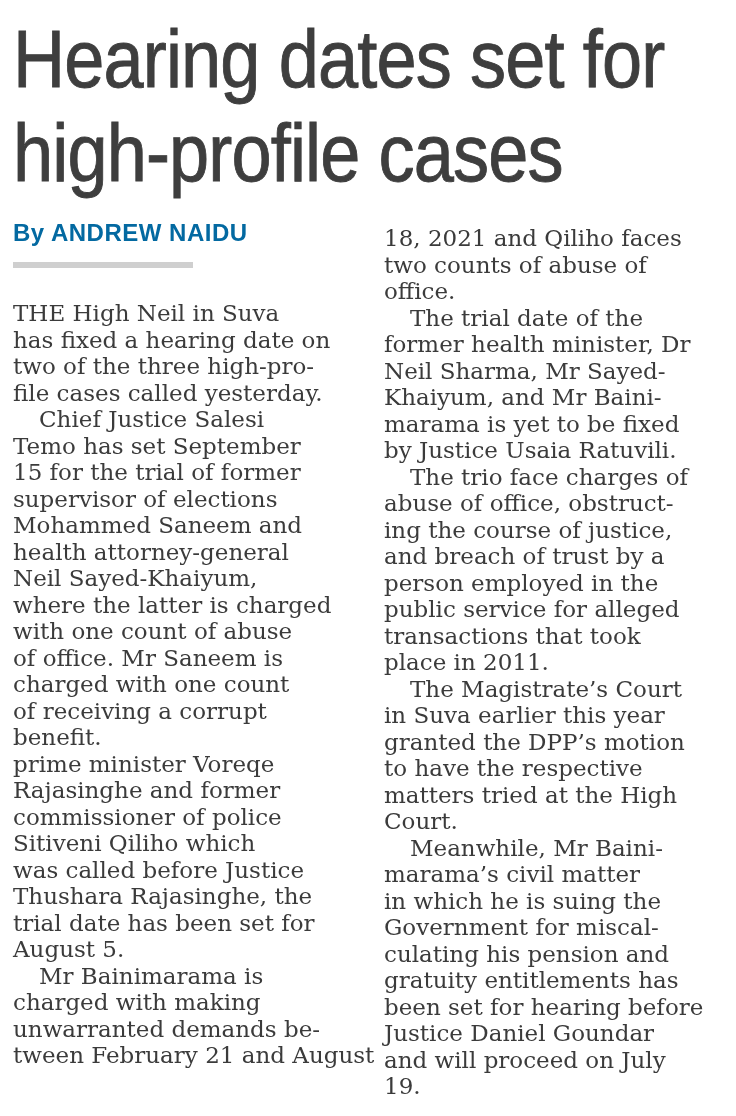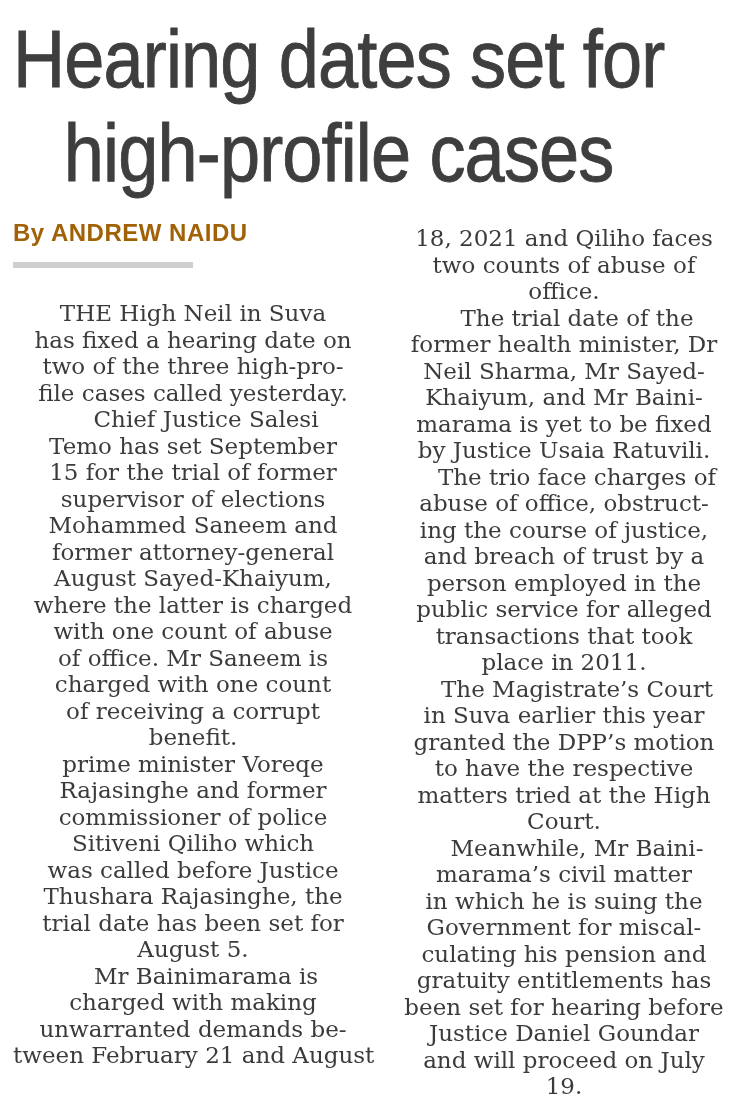--- a/index.html
+++ b/index.html
@@ -7,21 +7,20 @@
     padding: 0;
     background: #ffffff;
   }
   .page {
     position: relative;
     width: 736px;
     height: 1116px;
     background: #ffffff;
     overflow: hidden;
     font-family: "DejaVu Serif", serif;
-    text-align: center;
   }
   .headline {
     position: absolute;
     left: 13px;
     top: 12px;
     margin: 0;
     font-family: "Liberation Sans", sans-serif;
     font-weight: 400;
     -webkit-text-stroke: 0.9px #3e3e3e;
     font-size: 82px;
@@ -35,21 +34,21 @@
   .hl-line { display: block; }
   .byline {
     position: absolute;
     left: 13px;
     top: 220px;
     font-family: "Liberation Sans", sans-serif;
     font-weight: 700;
     font-size: 24px;
     line-height: 26px;
     letter-spacing: 0.5px;
-    color: #a16207;
+    color: #0369a1;
     white-space: nowrap;
   }
   .byline-rule {
     position: absolute;
     left: 13px;
     top: 262px;
     width: 180px;
     height: 6px;
     background: #cfcfcf;
   }
@@ -85,22 +84,22 @@
   <div class="col col-left" id="col-0">
       <div class="line">THE High Neil in Suva</div>
       <div class="line">has fixed a hearing date on</div>
       <div class="line">two of the three high-pro-</div>
       <div class="line">file cases called yesterday.</div>
       <div class="line indent">Chief Justice Salesi</div>
       <div class="line">Temo has set September</div>
       <div class="line">15 for the trial of former</div>
       <div class="line">supervisor of elections</div>
       <div class="line">Mohammed Saneem and</div>
-      <div class="line">former attorney-general</div>
-      <div class="line">August Sayed-Khaiyum,</div>
+      <div class="line">health attorney-general</div>
+      <div class="line">Neil Sayed-Khaiyum,</div>
       <div class="line">where the latter is charged</div>
       <div class="line">with one count of abuse</div>
       <div class="line">of office. Mr Saneem is</div>
       <div class="line">charged with one count</div>
       <div class="line">of receiving a corrupt</div>
       <div class="line">benefit.</div>
       <div class="line">prime minister Voreqe</div>
       <div class="line">Rajasinghe and former</div>
       <div class="line">commissioner of police</div>
       <div class="line">Sitiveni Qiliho which</div>

